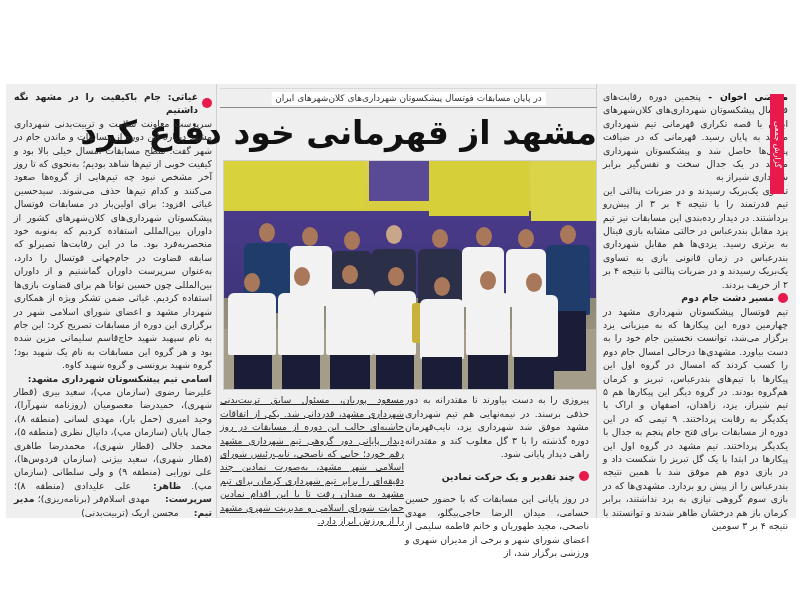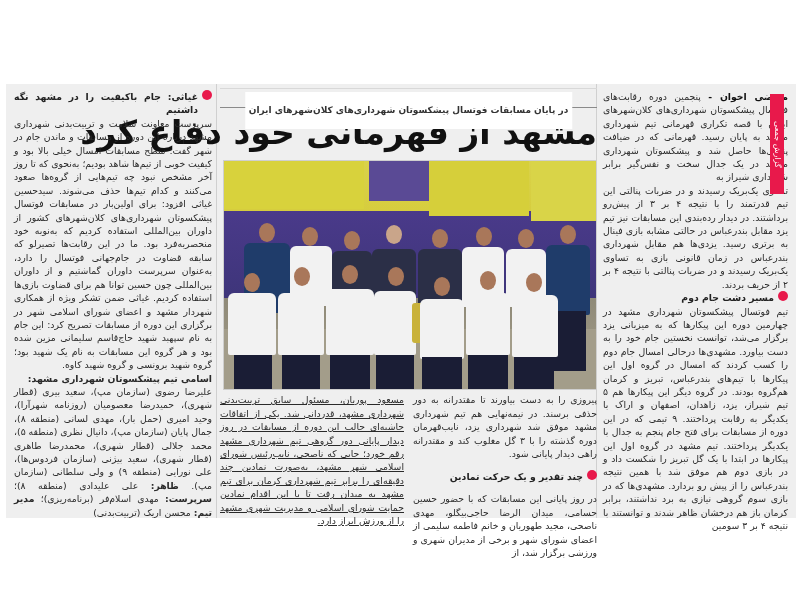--- a/index.html
+++ b/index.html
@@ -14,21 +14,21 @@
   .col { position: absolute; top: 0; font-size: 9.3px; line-height: 13.4px; text-align: justify; }
   .col p { margin: 0; }
   .col-right { right: 8px; width: 185px; top: 6px; }
   .col-left { left: 8px; width: 198px; top: 6px; }
   .center { position: absolute; left: 214px; width: 377px; top: 0; }
   .kicker-wrap { position: relative; height: 20px; margin-top: 4px; }
   .kicker-line { position: absolute; left: 0; right: 0; top: 19px; border-top: 1px solid #8a8a8a; }
   .kicker-top-line { position: absolute; left: 0; right: 0; top: 0; border-top: 1px solid #d8d8d8; }
   .kicker {
     position: absolute; left: 50%; transform: translateX(-50%); top: 4px;
-    background: #ffffff; padding: 12px 4px; font-size: 9px; line-height: 13px; color: #333; white-space: nowrap; font-weight: bold;
+    background: #ffffff; padding: 0 4px; font-size: 9px; line-height: 13px; color: #333; white-space: nowrap;
   }
   .headline {
     text-align: left; font-size: 33px; font-weight: bold; color: #111; line-height: 46px;
     margin-top: 2px; font-family: "DejaVu Sans", sans-serif; white-space: nowrap; letter-spacing: -0.5px;
   }
   .photo {
     position: relative; margin-top: 4px; height: 228px; width: 372px; margin-left: 2px;
     border: 1px solid #cfcfcf; overflow: hidden;
     background: linear-gradient(180deg, #d9d24a 0%, #d6cd3e 22%, #4a3a8a 22%, #3e357a 60%, #8f8a78 60%, #a59e8a 100%);
   }
@@ -39,31 +39,31 @@
   .floor { position: absolute; left: 0; right: 0; bottom: 0; height: 60px; background: #a39d8a; }
   .person { position: absolute; border-radius: 6px 6px 2px 2px; }
   .head { position: absolute; width: 16px; height: 19px; border-radius: 50%; background: #a9775a; }
   .shirt-white { background: #f2f2f2; }
   .shirt-dark { background: #2b2f47; }
   .shirt-blue { background: #1f3c6a; }
   .pants { position: absolute; background: #1a1d35; }
   .trophy { position: absolute; width: 14px; height: 40px; background: #c9b23a; border-radius: 3px; }
   .caption-cols { position: absolute; top: 300px; left: 0; width: 377px; }
   .cap-col { position: absolute; top: 0; width: 184px; font-size: 9.3px; line-height: 13.4px; text-align: justify; }
-  .cap-right { right: 0; }
+  .cap-right { right: 8px; }
   .cap-left { left: 0; text-decoration: underline; }
-  .subhead { font-weight: bold; color: #222; display: flex; gap: 4px; }
+  .subhead { font-weight: bold; color: #222; display: flex; align-items: center; gap: 4px; }
   .dot { display: inline-block; width: 10px; height: 10px; border-radius: 50%; background: #e8194b; flex: 0 0 auto; }
   .byline { font-weight: bold; color: #111; }
   .tag {
     position: absolute; right: 4px; top: 4px; width: 14px; height: 100px; background: #e8194b;
     color: #fff; font-size: 8px; writing-mode: vertical-rl; display: flex; align-items: center; justify-content: center;
   }
   .right-top { margin-right: 20px; }
-  .bold { font-weight: bold; }
+  .bold { font-weight: bold; margin-left: 12px; }
   .sep-line { position: absolute; top: 0; bottom: 0; width: 0; border-left: 1px solid #d0d0d0; }
 </style>
 </head>
 <body>
 
 <div class="clip">
 
   <div class="col col-right">
     <div class="tag">
         <span>گزارش جمعی</span>

